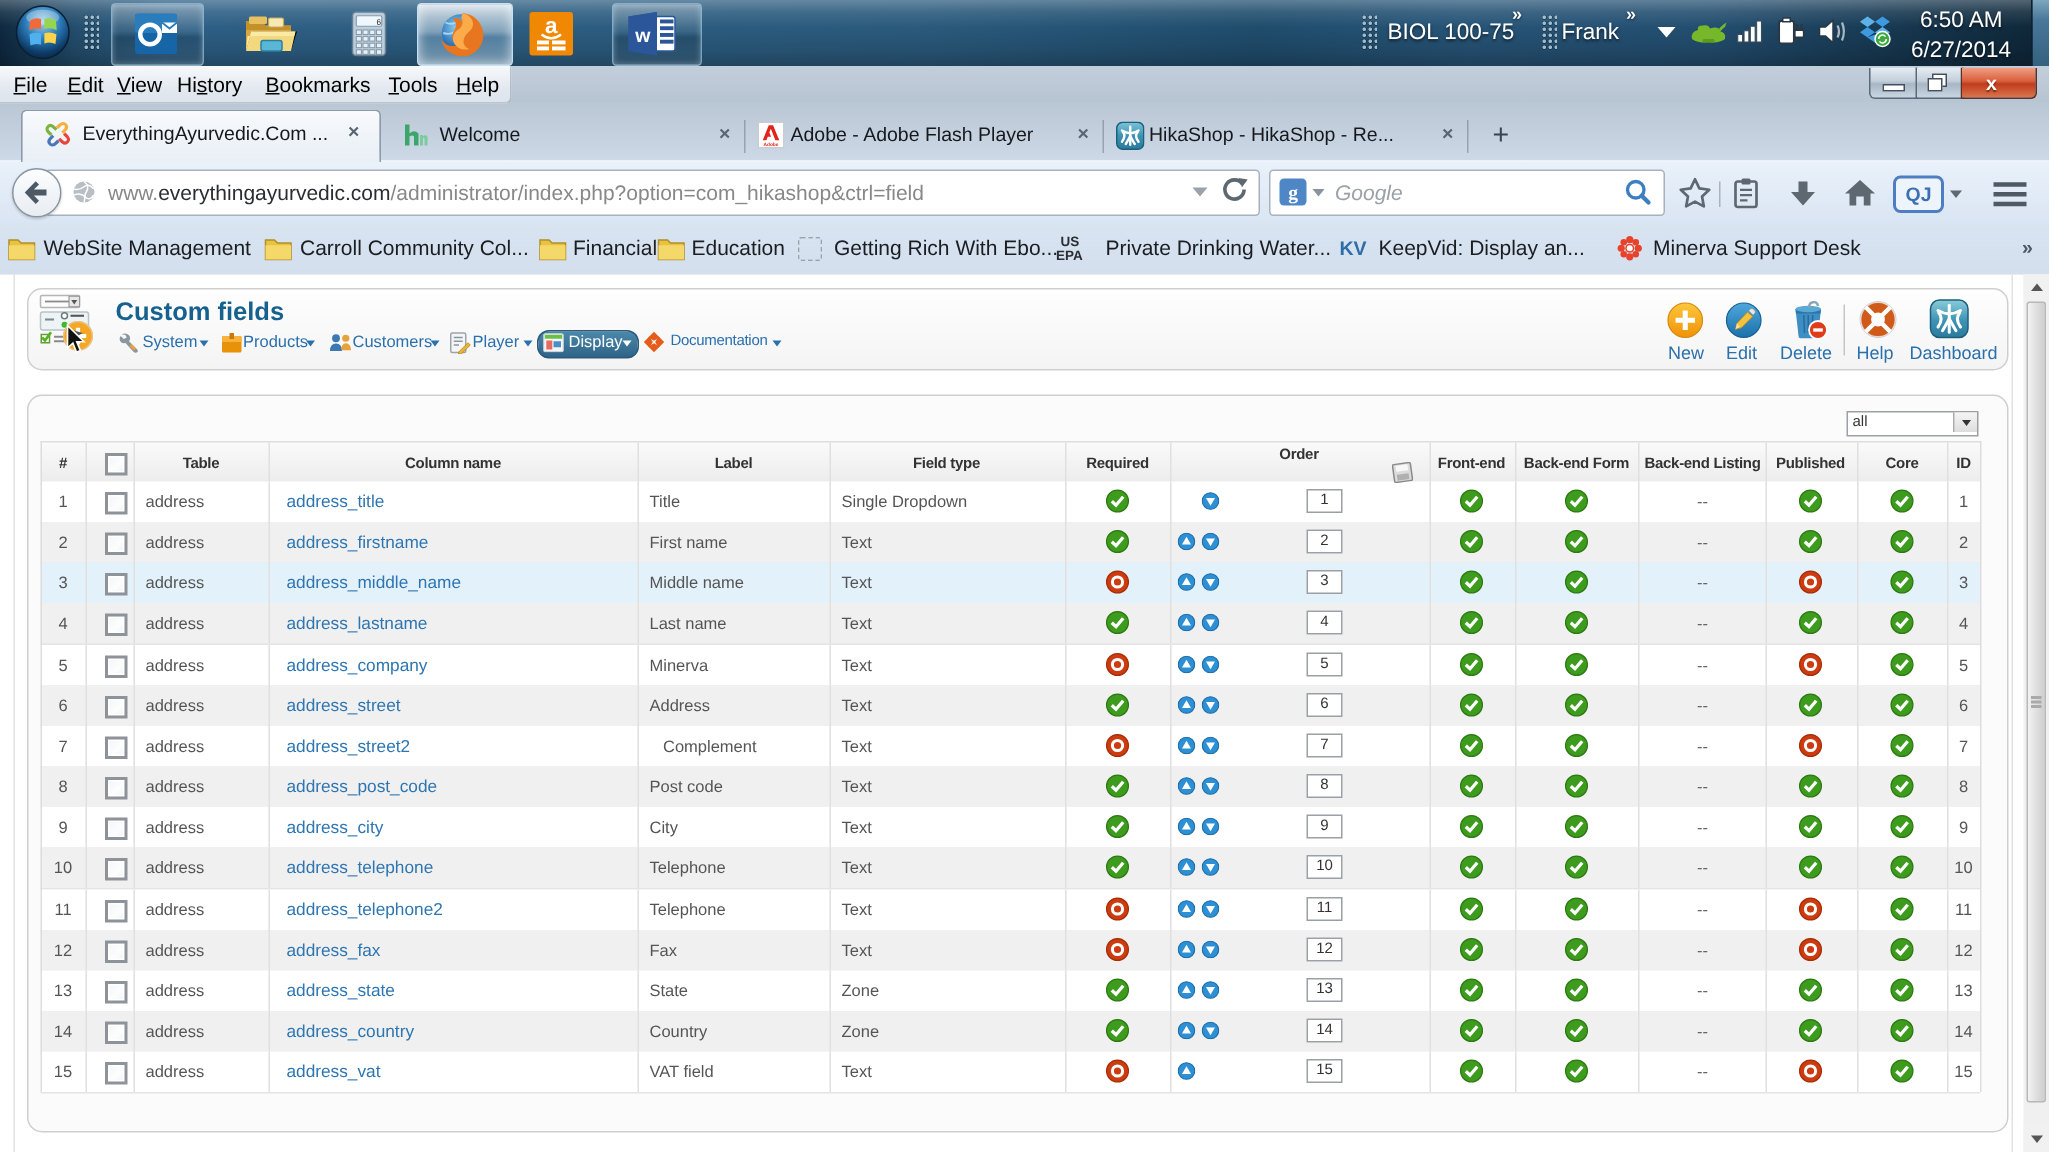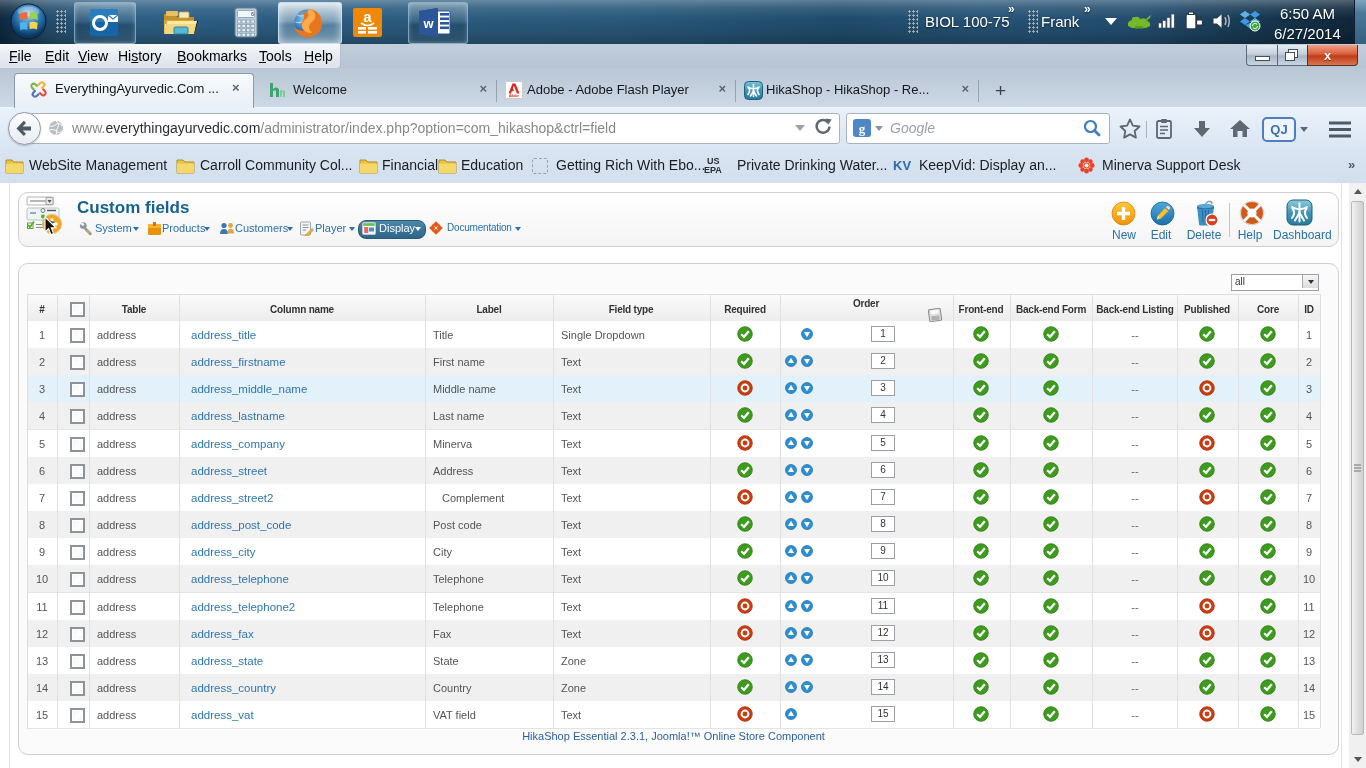--- a/index.html
+++ b/index.html
@@ -1541,21 +1541,20 @@
         <circle cx="8" cy="8" r="7.3" fill="none" stroke="#2e7a12" stroke-width="0.8"></circle>
         <path d="M4.2 8.2 L7 10.8 L11.8 5.2" fill="none" stroke="#fff" stroke-width="2.2"></path>
       </svg>
       <span class="cnum" style="left:1282px;">15</span>
     </div>
 <div class="abs" style="left:928px;top:308px;z-index:3;"><svg width="14" height="14" viewBox="0 0 14 14">
         <rect x="1" y="1" width="12" height="12" rx="1" fill="#dcdcdc" stroke="#8a8a8a" stroke-width="1" transform="rotate(-8 7 7)"></rect>
         <rect x="3" y="2" width="8" height="4" fill="#f8f8f8" transform="rotate(-8 7 7)"></rect>
         <rect x="3" y="8" width="8" height="4" fill="#b0b0b0" transform="rotate(-8 7 7)"></rect>
       </svg></div>
-<div id="ftr">HikaShop Essential 2.3.1, Joomla!™ Online Store Component</div>
 
 <div id="sbar" class="abs"></div>
 <div class="sbtn" style="top:183px;"></div>
     <div class="abs" style="left:1353.5px;top:189px;width:0;height:0;border-left:4px solid transparent;border-right:4px solid transparent;border-bottom:5px solid #555;z-index:3;"></div>
 <div class="sbtn" style="top:751px;"></div>
     <div class="abs" style="left:1353.5px;top:757px;width:0;height:0;border-left:4px solid transparent;border-right:4px solid transparent;border-top:5px solid #555;z-index:3;"></div>
 <div id="sthumb" class="abs"></div>
     <div class="abs" style="left:1354px;top:464px;width:7px;height:1.5px;background:#aaa;z-index:3;box-shadow:0 3px 0 #aaa,0 6px 0 #aaa;"></div>
 
 </div>

